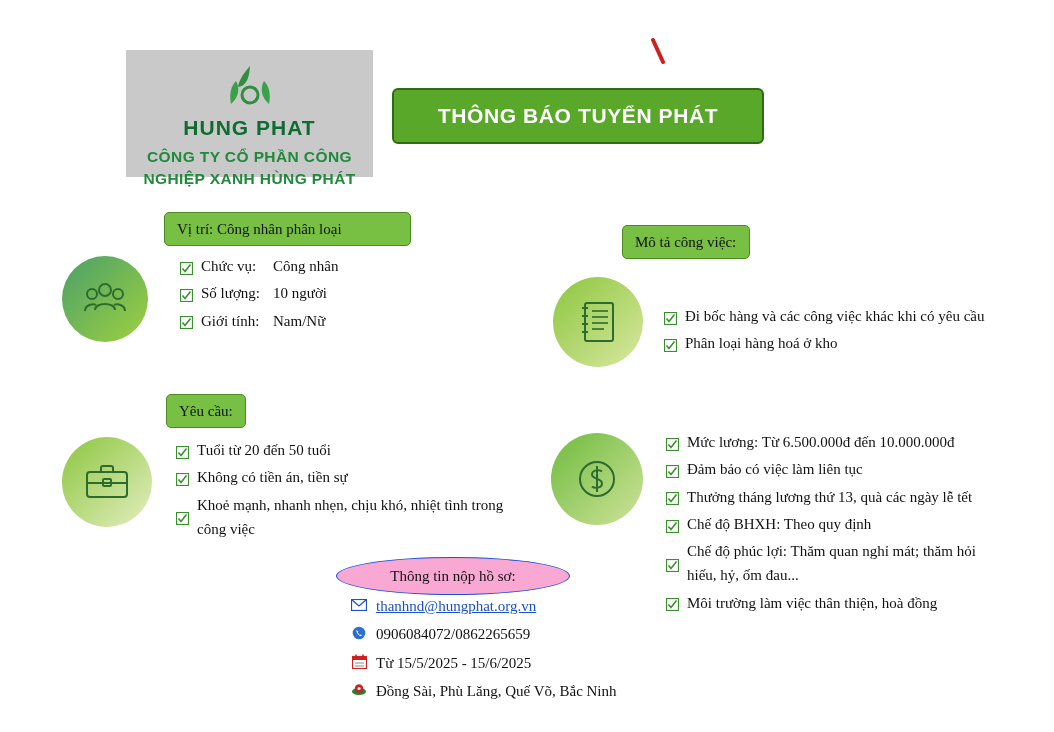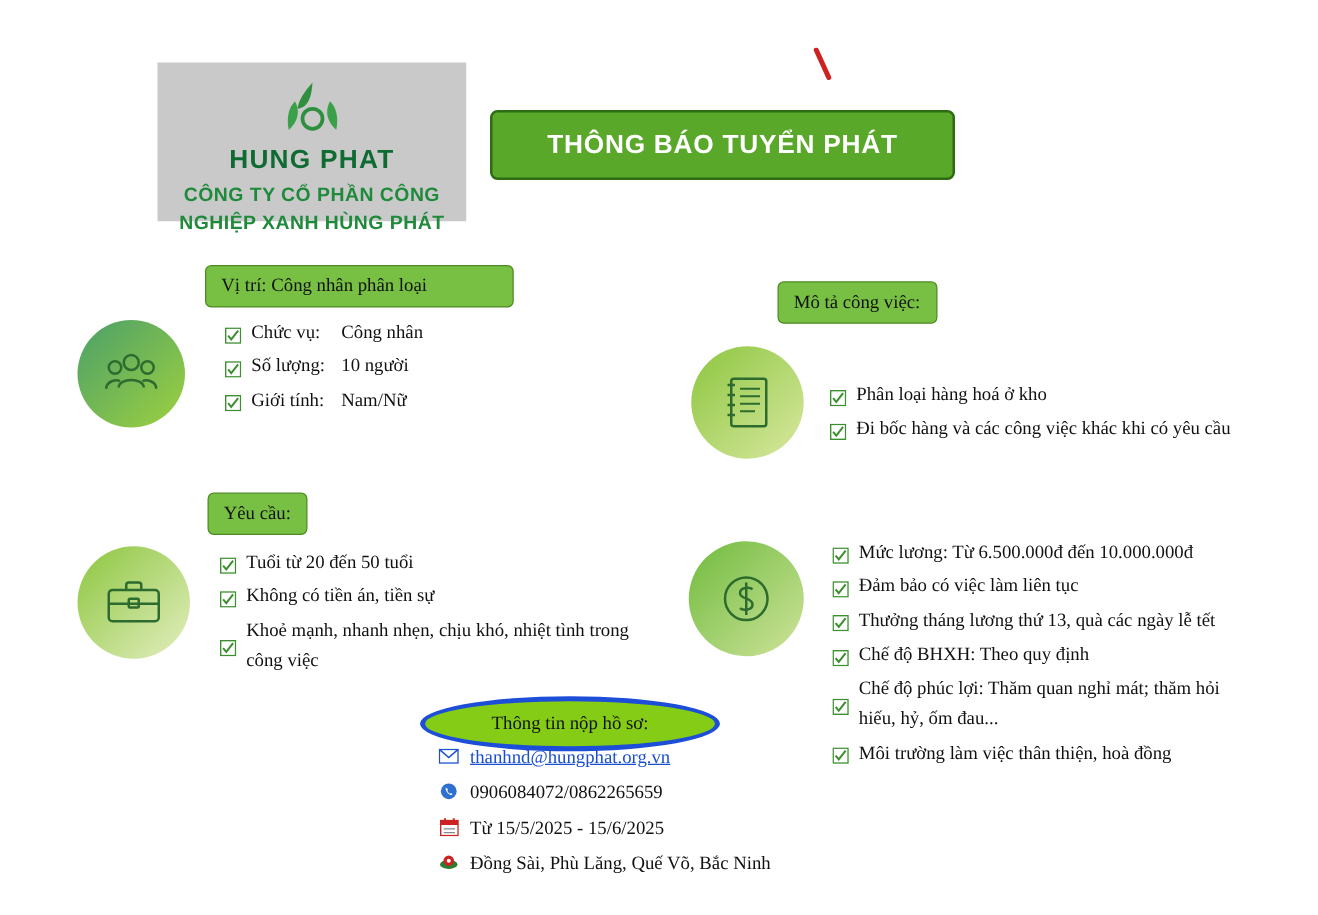--- a/index.html
+++ b/index.html
@@ -109,22 +109,22 @@
   .pill.pos-role  { left: 164px; top: 212px; width: 247px; }
   .pill.pos-desc  { left: 622px; top: 225px; width: 128px; }
   .pill.pos-req   { left: 166px; top: 394px; width: 80px; }
   .pill.pos-ben   { left: 556px; top: 394px; width: 192px; }
   .ellipse-pill {
     position: absolute;
     left: 336px;
     top: 557px;
     width: 232px;
     height: 36px;
-    background: #84cc16;
-    border: 4px solid #1d4ed8;
+    background: #f9a8d4;
+    border: 1px solid #1d4ed8;
     border-radius: 50%;
     display: flex;
     align-items: center;
     justify-content: center;
   }
   .ellipse-pill span {
     font-size: 15px;
     color: #111111;
   }
 
@@ -300,30 +300,30 @@
     </svg>
   </div>
   <div class="list l-desc">
     <div class="row">
       <span class="chk">
         <svg class="icon-svg" width="13" height="13" viewBox="0 0 13 13" aria-hidden="true">
           <rect x="0.5" y="0.5" width="12" height="12" fill="none" stroke="#3b8f2e" stroke-width="1.2"></rect>
           <path d="M2.5 6.5 L5 9.5 L10.5 2.5" fill="none" stroke="#3b8f2e" stroke-width="1.6"></path>
         </svg>
       </span>
+      <span class="txt">Đi bốc hàng và các công việc khác khi có yêu cầu</span>
+    </div>
+    <div class="row">
+      <span class="chk">
+        <svg class="icon-svg" width="13" height="13" viewBox="0 0 13 13" aria-hidden="true">
+          <rect x="0.5" y="0.5" width="12" height="12" fill="none" stroke="#3b8f2e" stroke-width="1.2"></rect>
+          <path d="M2.5 6.5 L5 9.5 L10.5 2.5" fill="none" stroke="#3b8f2e" stroke-width="1.6"></path>
+        </svg>
+      </span>
       <span class="txt">Phân loại hàng hoá ở kho</span>
-    </div>
-    <div class="row">
-      <span class="chk">
-        <svg class="icon-svg" width="13" height="13" viewBox="0 0 13 13" aria-hidden="true">
-          <rect x="0.5" y="0.5" width="12" height="12" fill="none" stroke="#3b8f2e" stroke-width="1.2"></rect>
-          <path d="M2.5 6.5 L5 9.5 L10.5 2.5" fill="none" stroke="#3b8f2e" stroke-width="1.6"></path>
-        </svg>
-      </span>
-      <span class="txt">Đi bốc hàng và các công việc khác khi có yêu cầu</span>
     </div>
   </div>
 
   <div class="pill pos-req">
     <span>Yêu cầu:</span>
   </div>
   <div class="circ c3">
     <svg class="icon-svg" width="46" height="38" viewBox="0 0 46 38" aria-hidden="true">
       <rect x="3" y="9" width="40" height="25" rx="3" fill="none" stroke="#2d6b2f" stroke-width="2"></rect>
       <path d="M17 9 V5 a2 2 0 0 1 2-2 h8 a2 2 0 0 1 2 2 V9" fill="none" stroke="#2d6b2f" stroke-width="2"></path>

